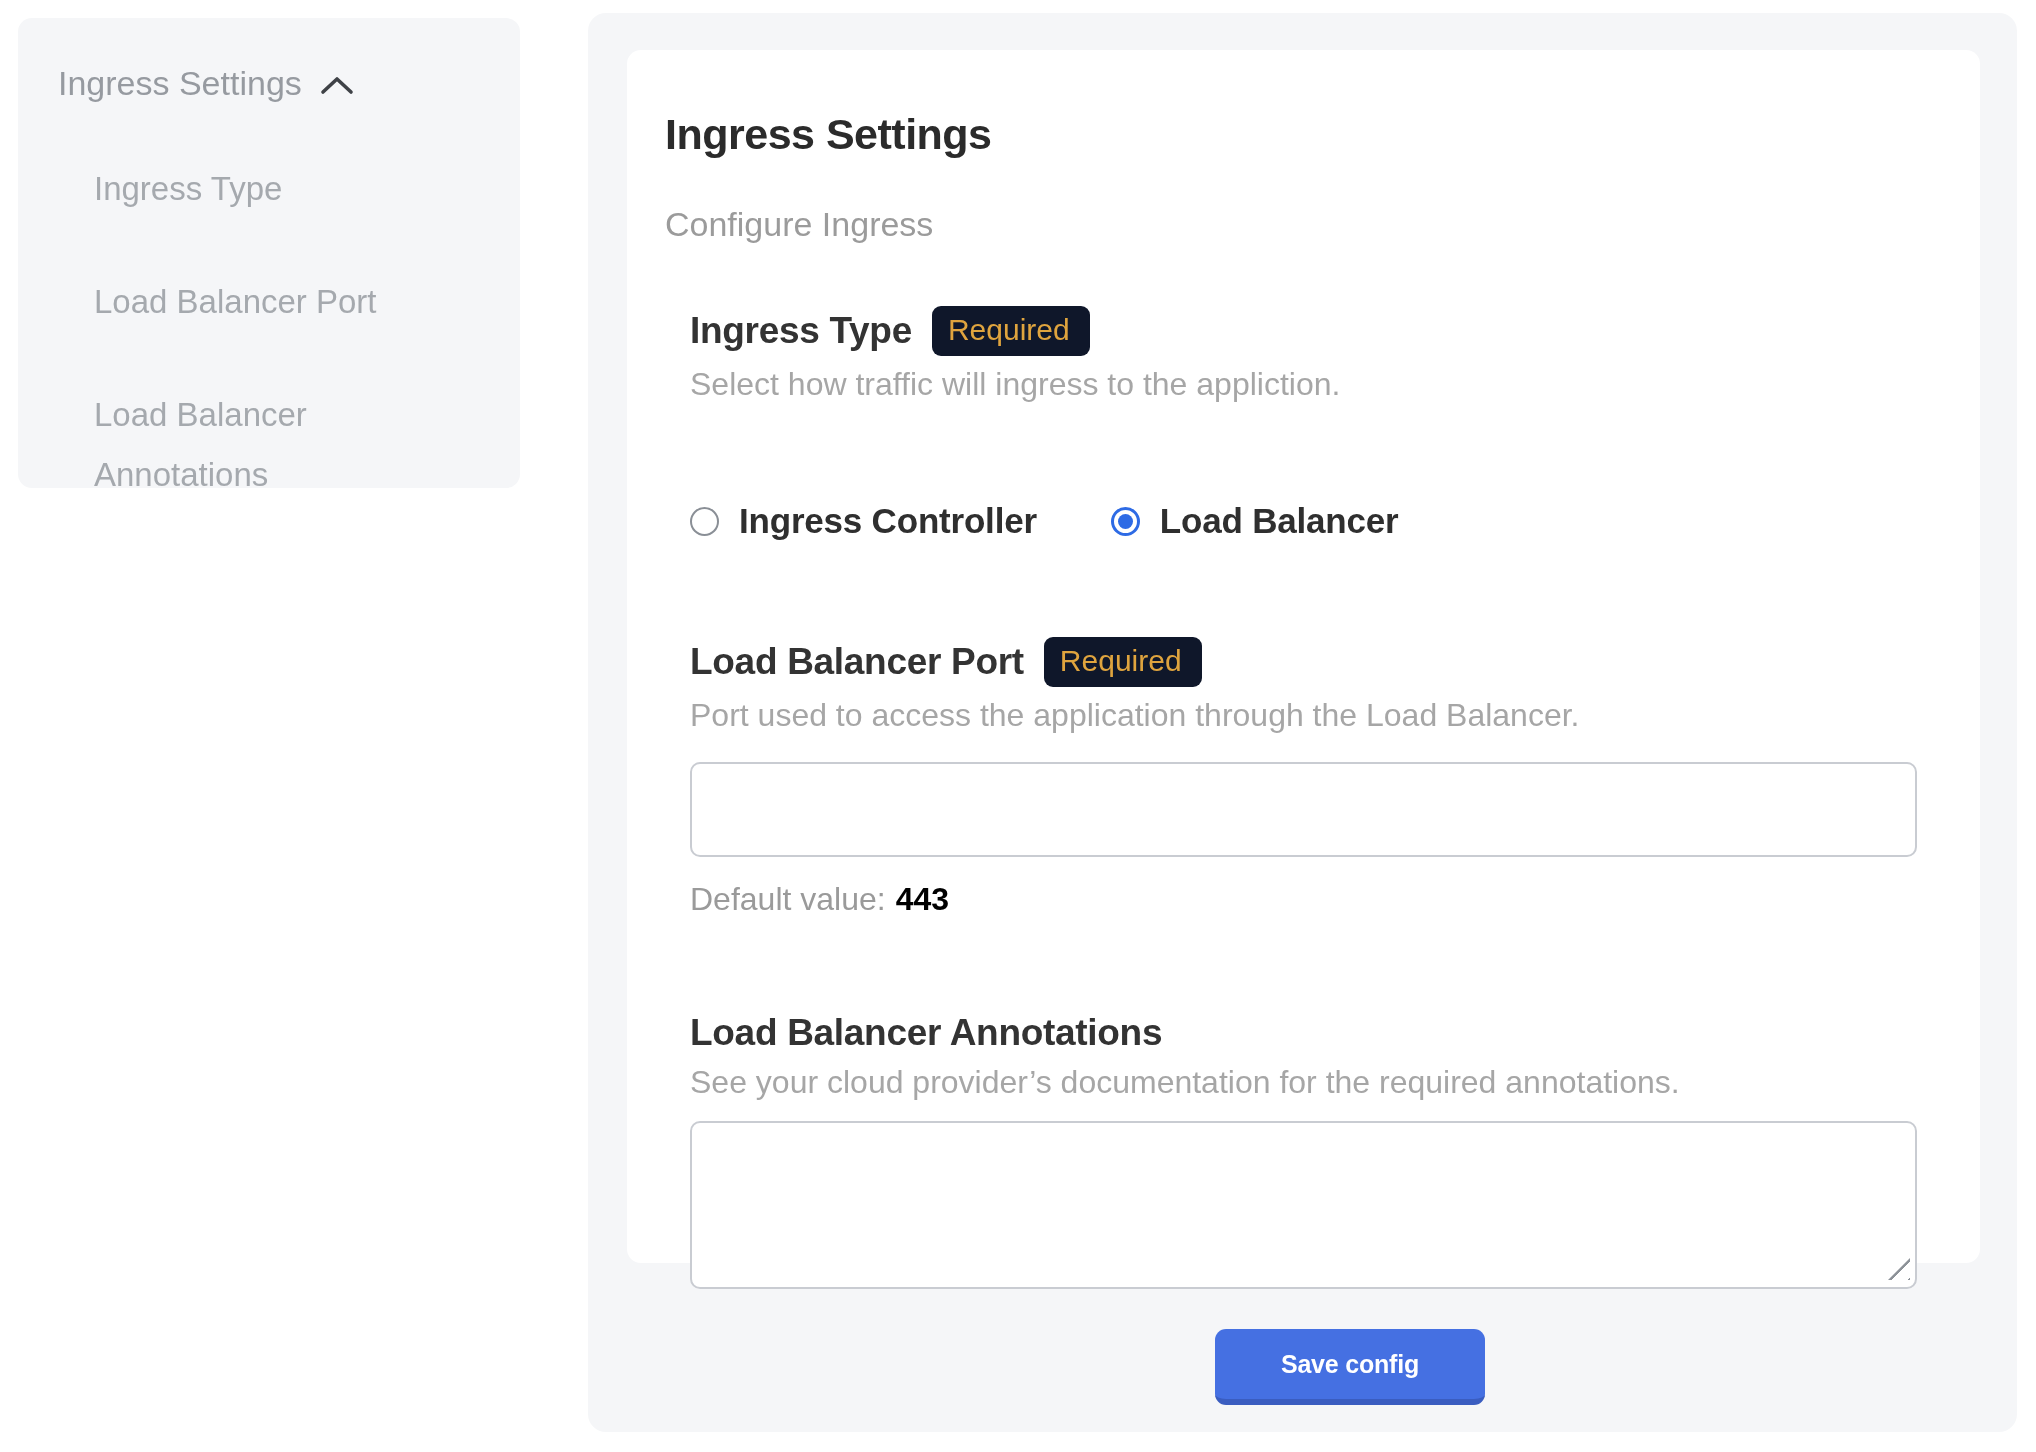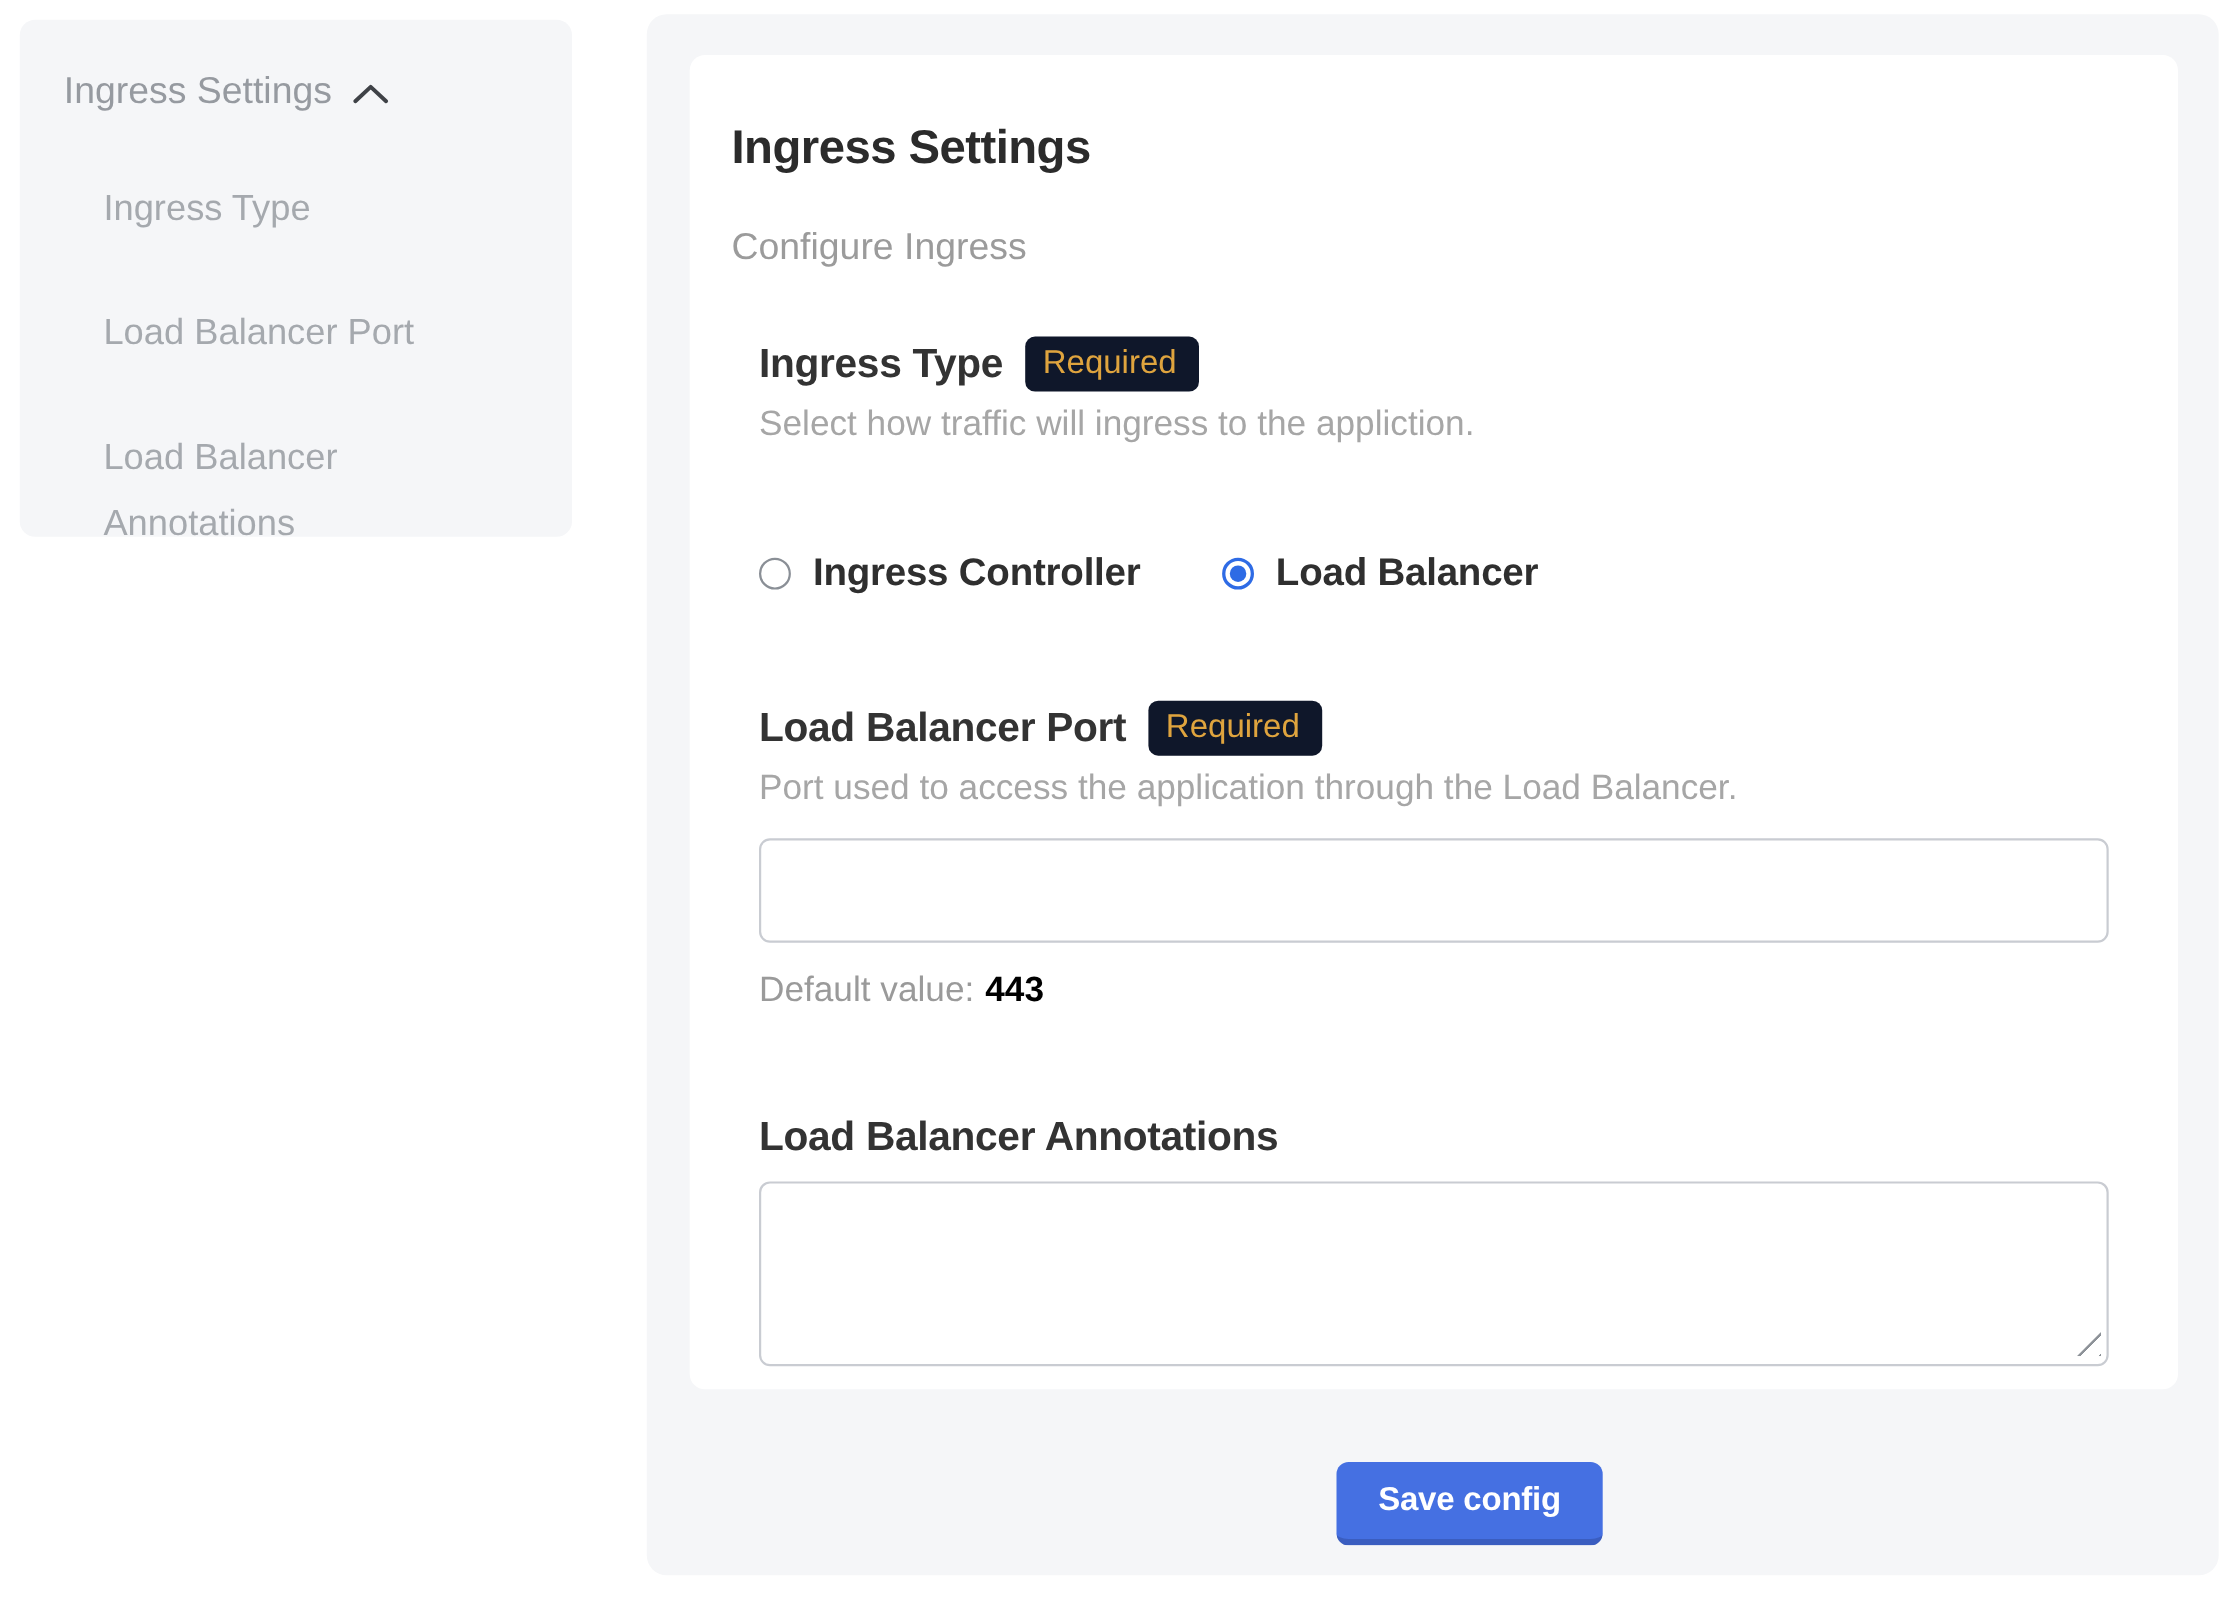--- a/index.html
+++ b/index.html
@@ -185,28 +185,28 @@
       transparent 18px 22px
     );
     clip-path: polygon(100% 0, 100% 100%, 0 100%);
     cursor: nwse-resize;
   }
 
   
   .save-btn {
     position: absolute;
     left: 627px; top: 1316px;
-    width: 242px; height: 76px;
+    width: 270px; height: 76px;
     background: #4570e2;
     border: none;
     border-bottom: 6px solid #3a5dc0;
     border-radius: 11px;
     color: #ffffff;
     font-family: "Liberation Sans", sans-serif;
-    font-size: 30px;
+    font-size: 25px;
     font-weight: 700;
     cursor: pointer;
     letter-spacing: -0.2px;
   }
 </style>
 </head>
 <body>
 
 <nav class="sidebar">
   <div class="sidebar-header">
@@ -256,20 +256,21 @@
 
       <input class="text-input" type="text" value="" style="">
 
       <div class="default-line">
         <span>Default value:</span><span class="default-value">443</span>
       </div>
 
       <div class="section-title-row s3">
         <span class="section-title">Load Balancer Annotations</span>
       </div>
+      <div class="section-desc">See your cloud provider’s documentation for the required annotations.</div>
 
       <div class="textarea-wrap">
         <textarea class="text-area" style=""></textarea>
         <span class="resize-handle"></span>
       </div>
 
     </div>
   </section>
 
   <button class="save-btn">Save config</button>

